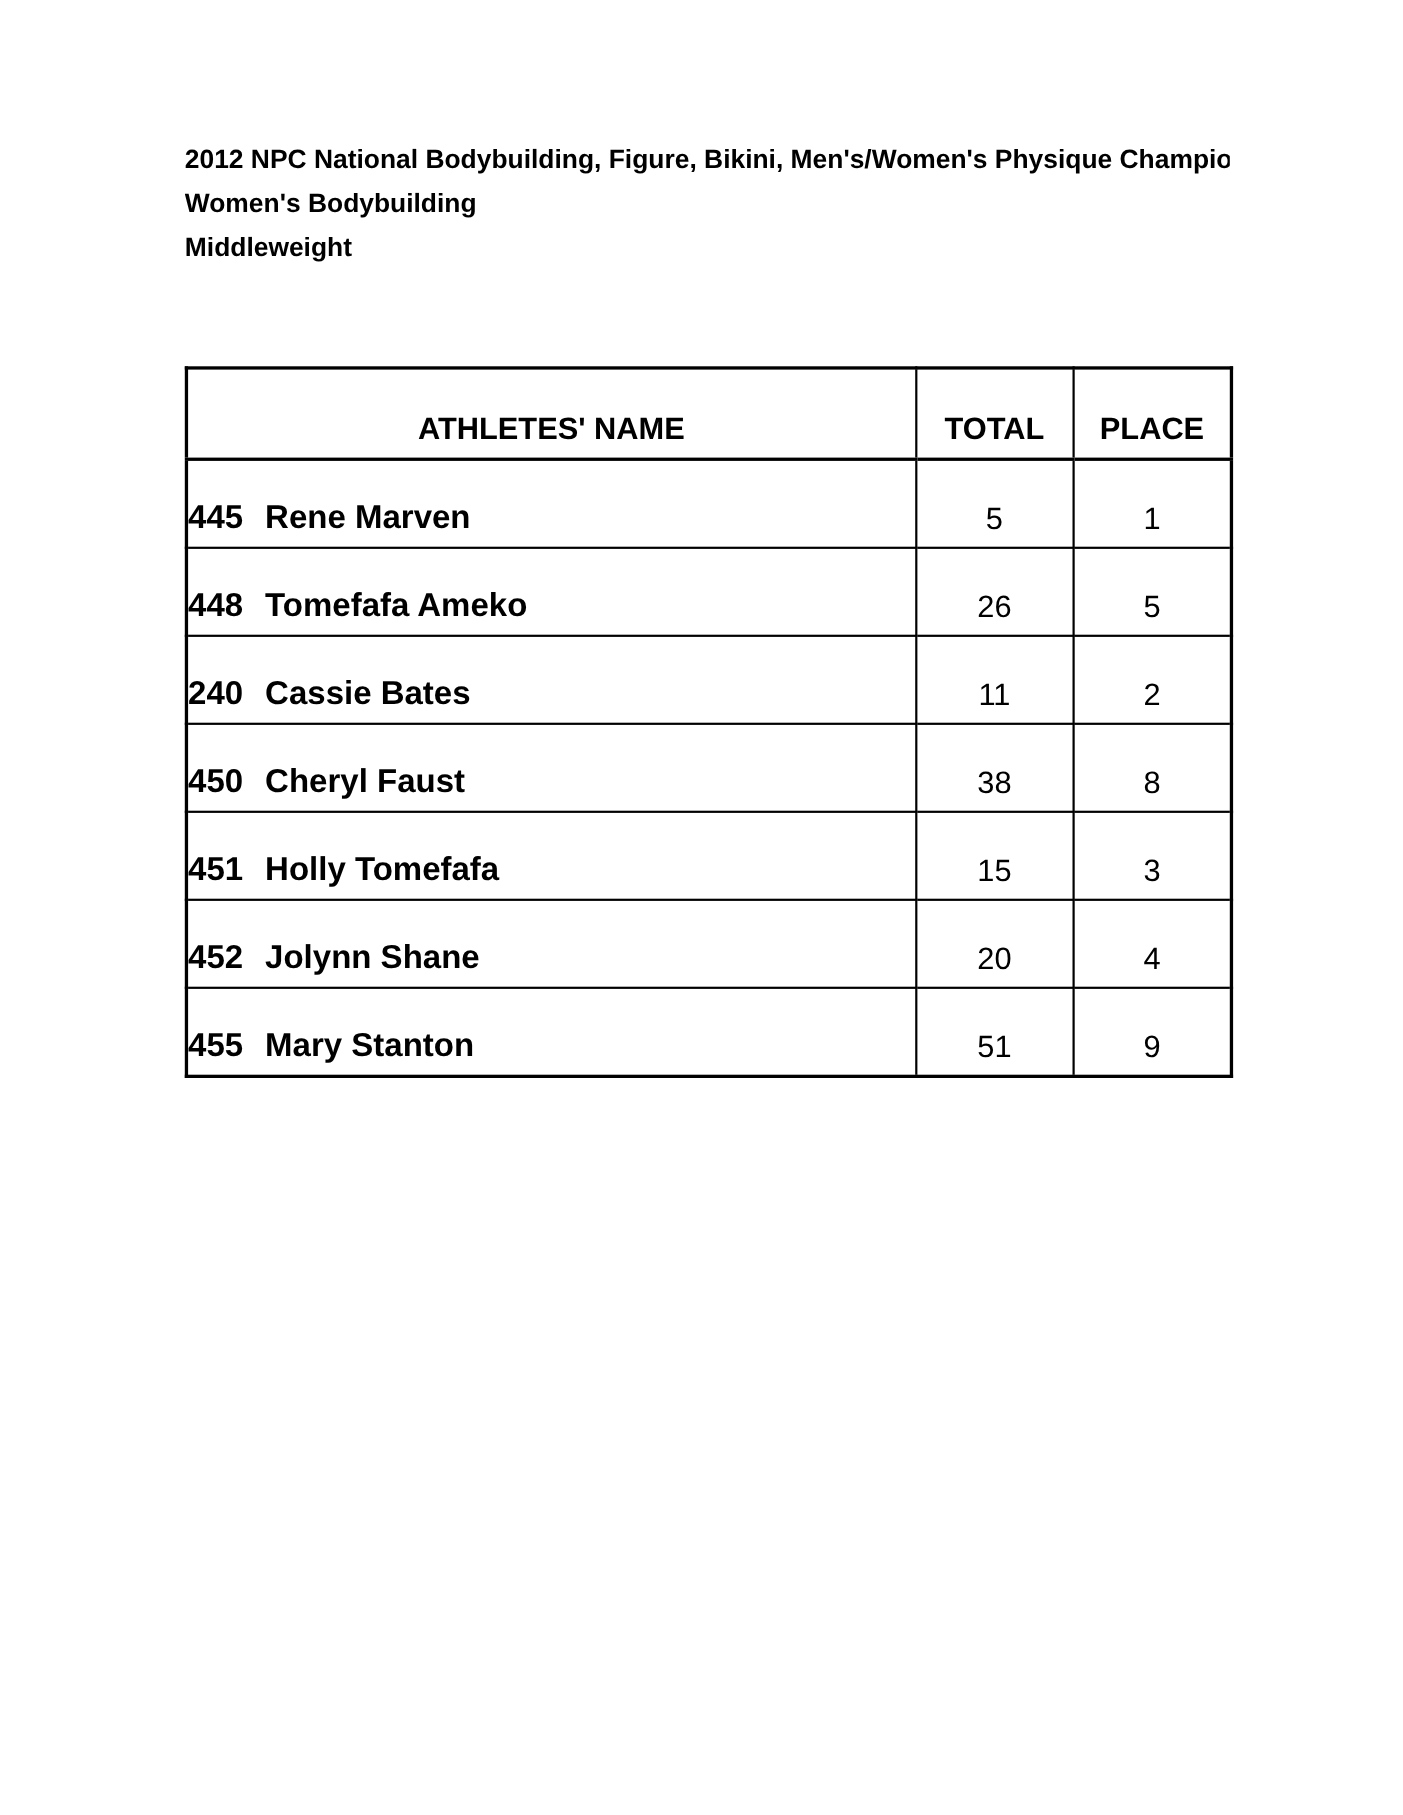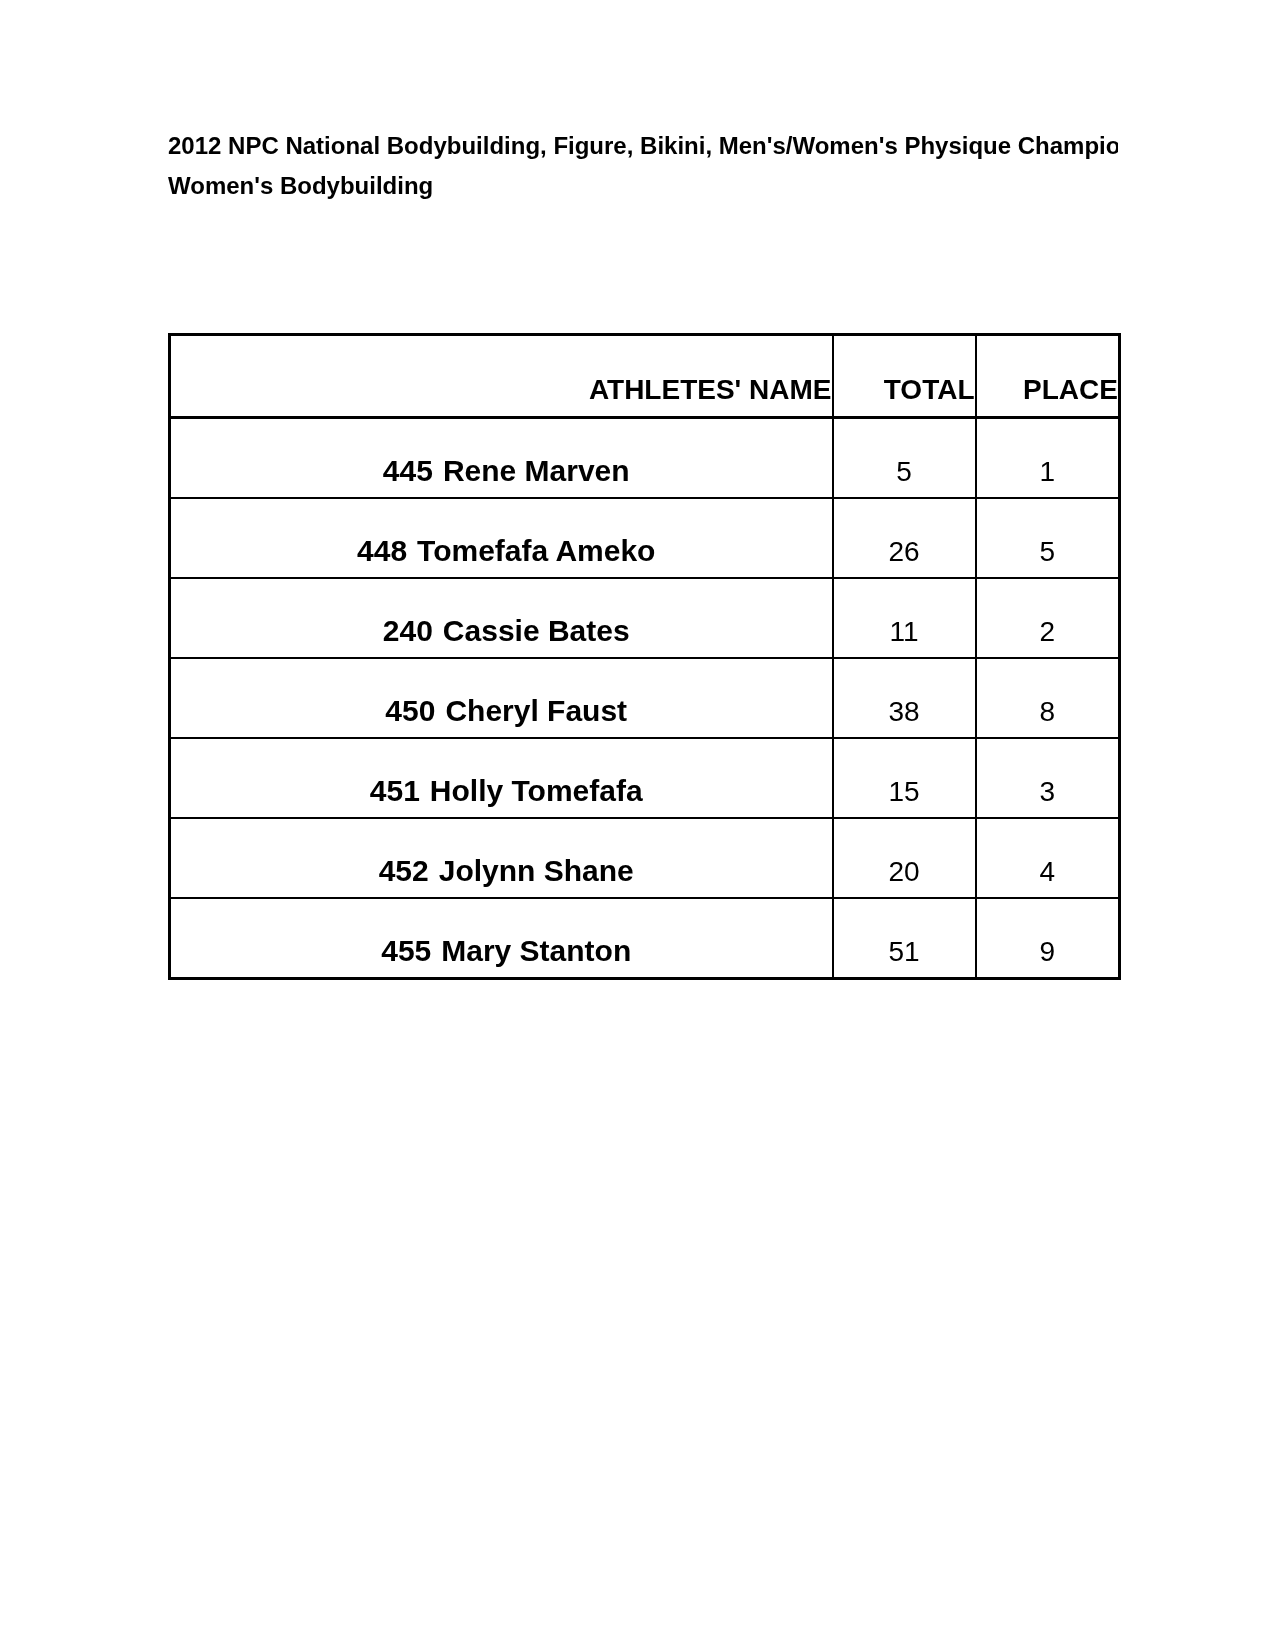--- a/index.html
+++ b/index.html
@@ -36,33 +36,33 @@
     border: 3px solid #000000;
   }
   table.results th,
   table.results td {
     border: 2px solid #000000;
     vertical-align: bottom;
     overflow: hidden;
   }
   table.results th {
     height: 70px;
-    text-align: right;
+    text-align: center;
     font-size: 28px;
     font-weight: bold;
     padding: 0 0 10px 0;
     border-bottom: 3px solid #000000;
     margin-top: 44px;
   }
   table.results td {
     height: 69px;
     padding: 0 0 9px 0;
   }
   td.name-cell {
-    text-align: center;
+    text-align: left;
     padding-left: 37px;
     font-weight: bold;
     font-size: 30px;
   }
   td.name-cell .athlete-num {
     display: inline-block;
     width: 70px;
   }
   td.value-cell {
     text-align: center;
@@ -71,20 +71,21 @@
   }
 </style>
 </head>
 <body>
 
 <div class="page">
 
   <div class="heading">
     <div class="hline">2012 NPC National Bodybuilding, Figure, Bikini, Men's/Women's Physique Championships</div>
     <div class="hline">Women's Bodybuilding</div>
+    <div class="hline">Middleweight</div>
   </div>
 
   <table class="results">
     <colgroup>
       <col style="width:663px">
       <col style="width:143px">
       <col style="width:144px">
     </colgroup>
     <thead>
       <tr>

